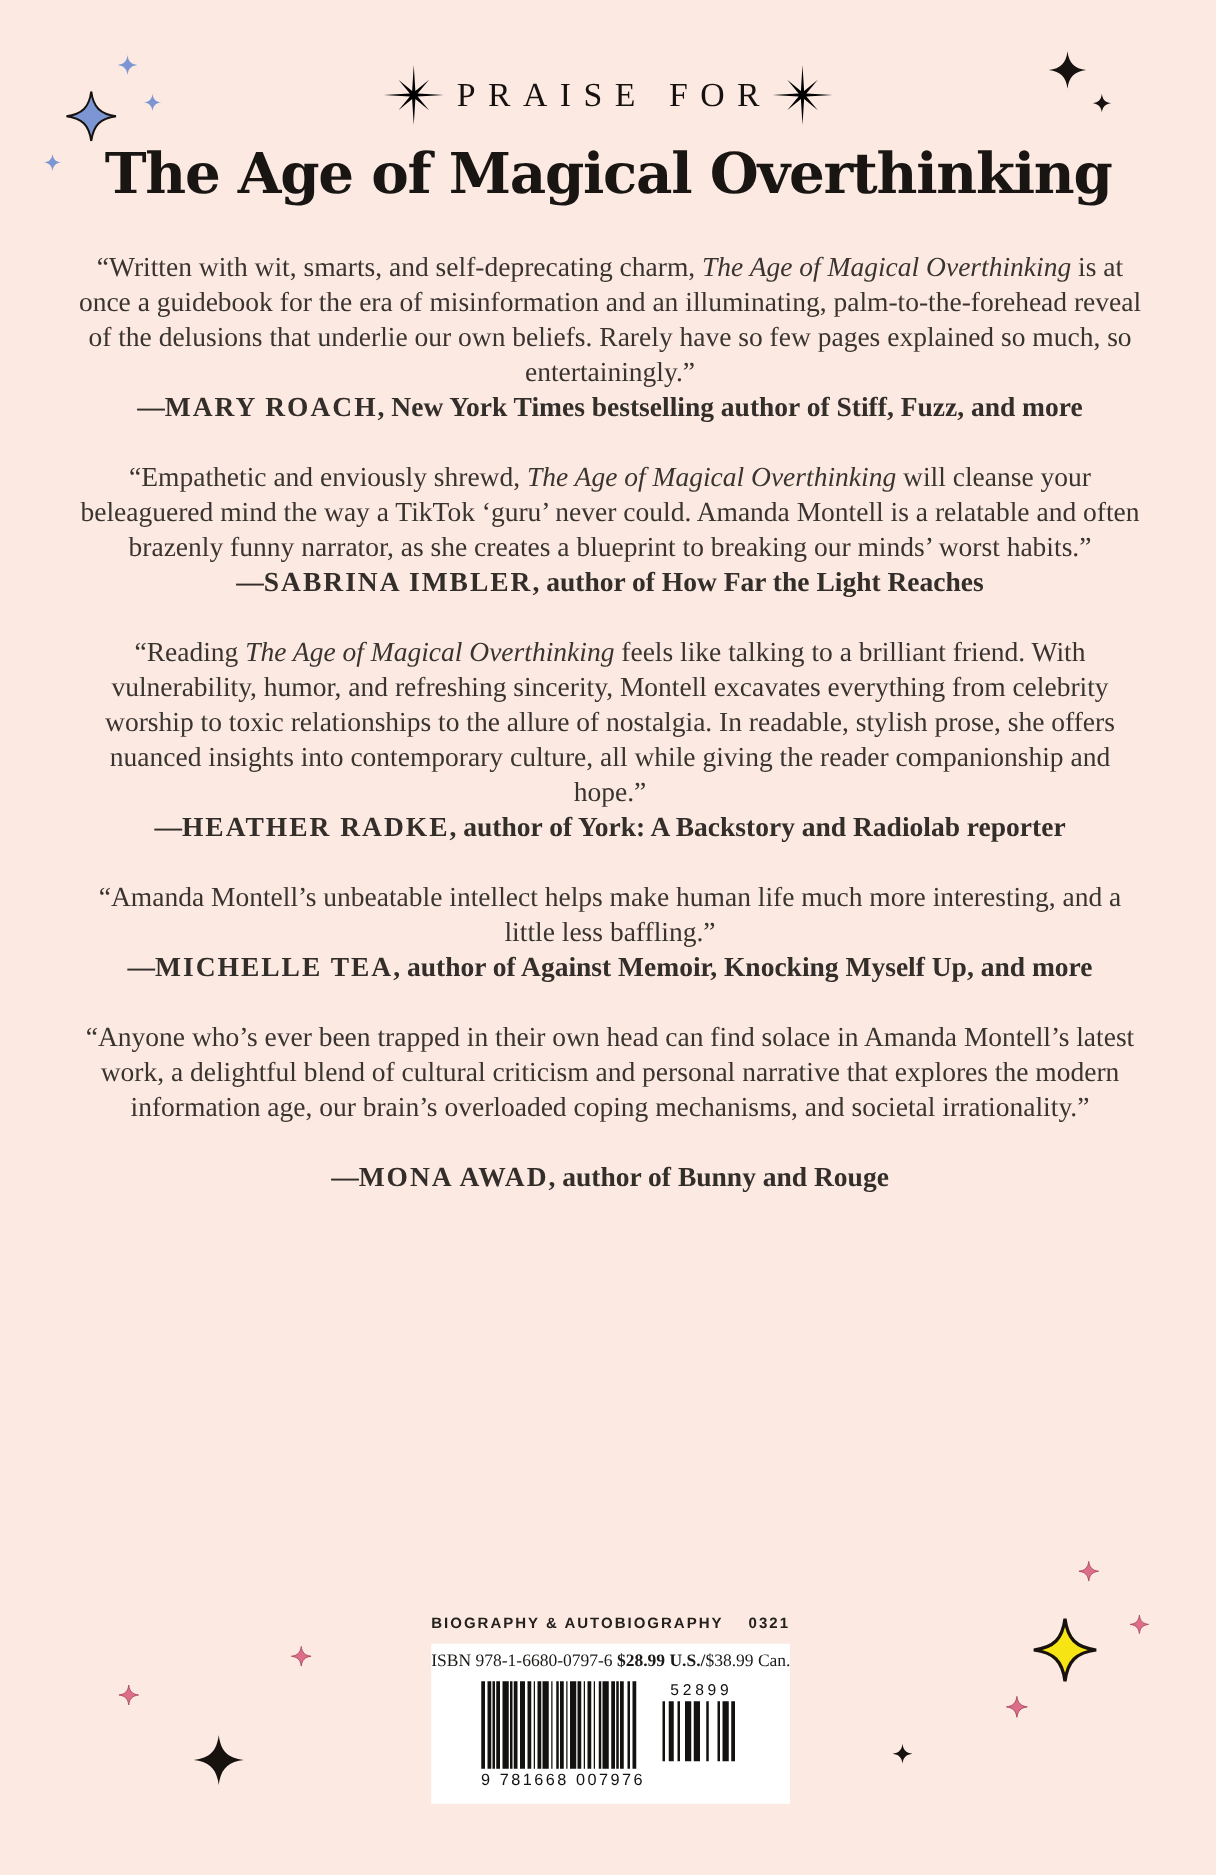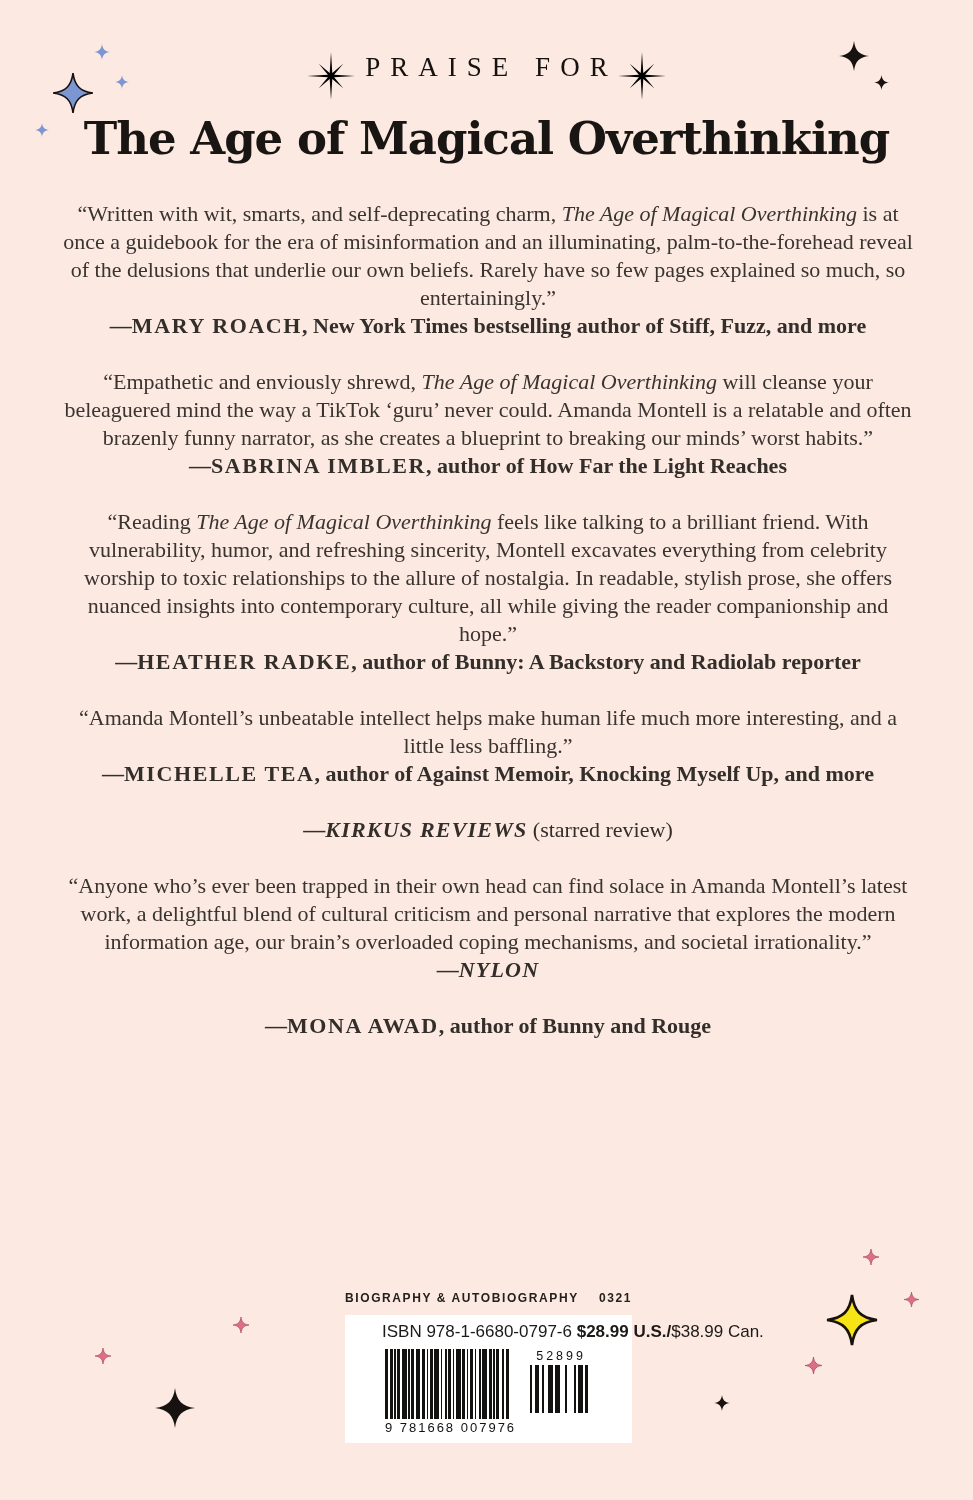--- a/index.html
+++ b/index.html
@@ -23,21 +23,21 @@
   .star path, .star polygon{fill:currentColor;}
   .star-blue{color:var(--blue-star);}
   .star-pink{color:var(--pink-star);}
   .star-pink path{stroke:var(--pink-star-edge);stroke-width:4;}
   .star-yellow{color:var(--yellow-star);}
   .star-yellow path{stroke:var(--ink);stroke-width:5;}
   .star-black{color:var(--ink);}
   .star-blue-outlined path{stroke:var(--ink);stroke-width:4;}
   
   .header{position:absolute;top:52px;left:0;width:100%;text-align:center;}
-  .kicker-row{display:flex;align-items:flex-start;justify-content:center;}
+  .kicker-row{display:flex;align-items:center;justify-content:center;}
   .kicker{
     font-size:27px;font-weight:normal;letter-spacing:10px;color:var(--ink);
     text-indent:10px;
   }
   .burst{width:48px;height:48px;color:var(--ink);flex:0 0 auto;}
   .book-title{
     margin-top:12px;
     font-family:"DejaVu Serif","Liberation Serif",serif;
     font-weight:bold;font-size:45px;letter-spacing:-1px;color:#191513;
   }
@@ -56,22 +56,22 @@
     position:absolute;left:345px;top:1291px;width:287px;
     display:flex;justify-content:space-between;align-items:baseline;
     font-family:"Liberation Sans","DejaVu Sans",sans-serif;
     font-size:12px;font-weight:bold;letter-spacing:1.6px;color:#23201e;
   }
   .barcode-panel{
     position:absolute;left:345px;top:1315px;width:287px;height:128px;
     background:#ffffff;padding-top:7px;text-align:center;
   }
   .isbn-line{
-    font-family:Liberation Sans, sans-serif;
-    font-size:17px;color:#1c1a18;white-space:nowrap;margin-left:37px;
+    font-family:Liberation Serif, serif;
+    font-size:14px;color:#1c1a18;white-space:nowrap;
   }
   .isbn-line .price-us{font-weight:bold;}
   .barcode-row{
     display:flex;justify-content:center;align-items:flex-start;
     gap:14px;margin-top:7px;
   }
   .barcode{display:flex;height:70px;}
   .barcode span{display:block;height:100%;}
   .barcode span.b{background:#131210;}
   .barcode-main-wrap,.barcode-addon-wrap{display:flex;flex-direction:column;}
@@ -129,32 +129,30 @@
     <figure class="quote-block">
       <blockquote class="quote-text"><span>“Written with wit, smarts, and self-deprecating charm, </span><span class="seg-italic">The Age of Magical Overthinking</span><span> is at once a guidebook for the era of misinformation and an illuminating, palm-to-the-forehead reveal of the delusions that underlie our own beliefs. Rarely have so few pages explained so much, so entertainingly.”</span></blockquote>
       <figcaption class="quote-attr"><span class="seg-bold">—</span><span class="seg-bold-caps">MARY ROACH</span><span class="seg-bold">, </span><span class="seg-bold-italic">New York Times</span><span class="seg-bold"> bestselling author of </span><span class="seg-bold-italic">Stiff</span><span class="seg-bold">, </span><span class="seg-bold-italic">Fuzz</span><span class="seg-bold">, and more</span></figcaption>
     </figure>
     <figure class="quote-block">
       <blockquote class="quote-text"><span>“Empathetic and enviously shrewd, </span><span class="seg-italic">The Age of Magical Overthinking</span><span> will cleanse your beleaguered mind the way a TikTok ‘guru’ never could. Amanda Montell is a relatable and often brazenly funny narrator, as she creates a blueprint to breaking our minds’ worst habits.”</span></blockquote>
       <figcaption class="quote-attr"><span class="seg-bold">—</span><span class="seg-bold-caps">SABRINA IMBLER</span><span class="seg-bold">, author of </span><span class="seg-bold-italic">How Far the Light Reaches</span></figcaption>
     </figure>
     <figure class="quote-block">
       <blockquote class="quote-text"><span>“Reading </span><span class="seg-italic">The Age of Magical Overthinking</span><span> feels like talking to a brilliant friend. With vulnerability, humor, and refreshing sincerity, Montell excavates everything from celebrity worship to toxic relationships to the allure of nostalgia. In readable, stylish prose, she offers nuanced insights into contemporary culture, all while giving the reader companionship and hope.”</span></blockquote>
-      <figcaption class="quote-attr"><span class="seg-bold">—</span><span class="seg-bold-caps">HEATHER RADKE</span><span class="seg-bold">, author of </span><span class="seg-bold-italic">Bunny: A Backstory</span><span class="seg-bold"> and </span><span class="seg-bold-italic">Radiolab</span><span class="seg-bold"> reporter</span></figcaption>
+      <figcaption class="quote-attr"><span class="seg-bold">—</span><span class="seg-bold-caps">HEATHER RADKE</span><span class="seg-bold">, author of </span><span class="seg-bold-italic">York: A Backstory</span><span class="seg-bold"> and </span><span class="seg-bold-italic">Radiolab</span><span class="seg-bold"> reporter</span></figcaption>
     </figure>
     <figure class="quote-block">
       <blockquote class="quote-text"><span>“Amanda Montell’s unbeatable intellect helps make human life much more interesting, and a little less baffling.”</span></blockquote>
       <figcaption class="quote-attr"><span class="seg-bold">—</span><span class="seg-bold-caps">MICHELLE TEA</span><span class="seg-bold">, author of </span><span class="seg-bold-italic">Against Memoir</span><span class="seg-bold">, </span><span class="seg-bold-italic">Knocking Myself Up</span><span class="seg-bold">, and more</span></figcaption>
     </figure>
     <figure class="quote-block">
-      <figcaption class="quote-attr"><span class="seg-bold">—</span><span class="seg-bold-italic-caps">KIRKUS REVIEWS</span><span> (starred review)</span></figcaption>
     </figure>
     <figure class="quote-block">
       <blockquote class="quote-text"><span>“Anyone who’s ever been trapped in their own head can find solace in Amanda Montell’s latest work, a delightful blend of cultural criticism and personal narrative that explores the modern information age, our brain’s overloaded coping mechanisms, and societal irrationality.”</span></blockquote>
-      <figcaption class="quote-attr"><span class="seg-bold">—</span><span class="seg-bold-italic-caps">NYLON</span></figcaption>
     </figure>
     <figure class="quote-block">
       <figcaption class="quote-attr"><span class="seg-bold">—</span><span class="seg-bold-caps">MONA AWAD</span><span class="seg-bold">, author of </span><span class="seg-bold-italic">Bunny</span><span class="seg-bold"> and </span><span class="seg-bold-italic">Rouge</span></figcaption>
     </figure>
   </section>
 
   <svg class="star star-pink" style="left:233px;top:1317px;width:16px;height:16px" viewBox="0 0 100 100">
       <path d="M50 0 C54 32 68 46 100 50 C68 54 54 68 50 100 C46 68 32 54 0 50 C32 46 46 32 50 0 Z"></path>
     </svg>
   <svg class="star star-pink" style="left:95px;top:1348px;width:16px;height:16px" viewBox="0 0 100 100">

